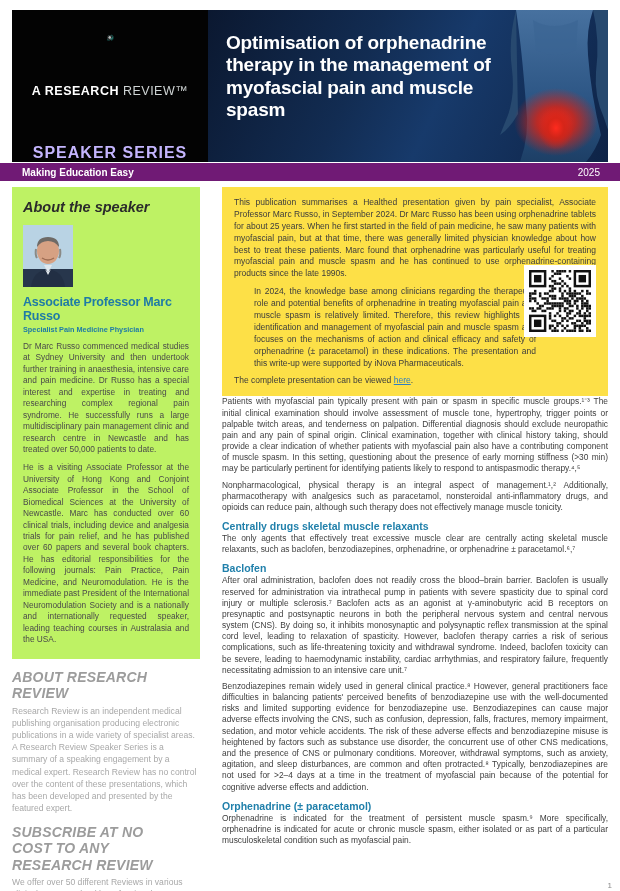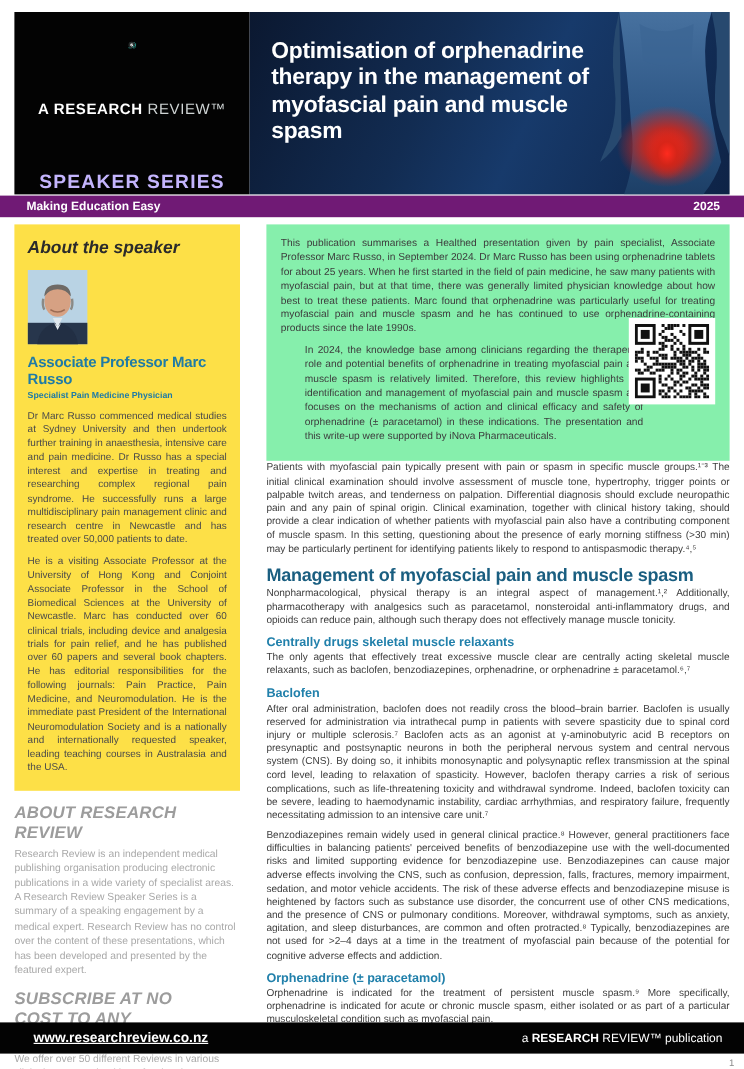--- a/index.html
+++ b/index.html
@@ -13,43 +13,43 @@
   .brand-word { color:#fff; font-size:12.5px; letter-spacing:.5px; margin-top:6px; white-space:nowrap; }
   .brand-word .b { font-weight:bold; }
   .brand-word .l { color:#cfd4d4; font-weight:400; }
   .brand-line2 { color:#c4b5fd; font-weight:bold; font-size:16px; letter-spacing:1px; margin-top:10px; }
   .title-box { position:relative; flex:1; background:linear-gradient(115deg,#0b1830 0%,#122c52 38%,#173a6b 58%,#0e2346 100%); overflow:hidden; }
   .title-box svg.backfig { position:absolute; right:0; top:0; height:152px; }
   .main-title { position:absolute; left:18px; top:22px; width:270px; color:#fff; font-size:19px; line-height:1.18; font-weight:bold; letter-spacing:-.2px; }
 
   .topbar { position:absolute; top:163px; left:0; width:620px; height:18px; background:#701a75; color:#fff; display:flex; align-items:center; justify-content:space-between; padding:0 20px 0 22px; }
   .topbar .tag { font-weight:bold; font-size:10px; }
-  .topbar .year { font-weight:bold; font-size:10px; }
+  .topbar .year { font-weight:normal; font-size:10px; }
 
   
   .content-row { position:absolute; top:187px; left:12px; width:596px; display:flex; gap:22px; }
   .sidebar { width:188px; flex:none; }
   .main { flex:1; min-width:0; }
 
   
-  .speaker-card { background:#fde047; padding:12px 11px 14px; }
+  .speaker-card { background:#bef264; padding:12px 11px 14px; }
   .about-speaker-h { font-style:italic; font-weight:bold; font-size:14.5px; color:#2b2b2b; margin-bottom:10px; }
   .portrait { width:50px; height:62px; margin-bottom:8px; display:block; }
   .speaker-name { color:#1f7ba6; font-weight:bold; font-size:12.5px; margin-bottom:2px; letter-spacing:-.2px; }
   .speaker-creds { color:#1f7ba6; font-weight:bold; font-size:7.3px; line-height:1.35; }
   .speaker-role { color:#1f7ba6; font-weight:bold; font-size:7.3px; margin-bottom:7px; }
   .bio p { font-size:8.3px; line-height:1.38; text-align:justify; color:#4a4a4a; margin-bottom:7px; }
   .bio p:last-child { margin-bottom:0; }
 
   .gray-sec { margin-top:10px; }
   .gray-h { color:#9c9c9c; font-weight:bold; font-size:14px; line-height:1.15; letter-spacing:.2px; margin-bottom:3px;font-style:italic; }
   .gray-p { color:#a8a8a8; font-size:8.6px; line-height:1.42; }
 
   
-  .intro-box { position:relative; background:#86efac; padding:10px 12px 9px; }
+  .intro-box { position:relative; background:#fde047; padding:10px 12px 9px; }
   .intro-box p { font-size:8.5px; line-height:1.4; text-align:justify; color:#3c3c3c; margin-bottom:6px; }
   .intro-box p.narrow { width:282px;margin-left:20px; }
   .intro-box p.viewed { margin-bottom:0; text-align:left; }
   .intro-box a { color:#2f7fc1; text-decoration:underline; }
   .qr-wrap { position:absolute; right:12px; top:78px; width:72px; height:72px; background:#fff; padding:5px; }
   .qr-wrap svg { width:62px; height:62px; display:block; }
 
   .sec-h1 { color:#1a5e80; font-weight:bold; font-size:15px; letter-spacing:-.2px; margin:8px 0 1px; }
   .sec-h2 { color:#2180ab; font-weight:bold; font-size:10.5px; margin:7px 0 1px; }
   .main p.body { font-size:8.4px; line-height:1.33; text-align:justify; color:#3e3e3e; margin-bottom:5px; }
@@ -162,20 +162,21 @@
         <div class="gray-h" style="width:150px">SUBSCRIBE AT NO COST TO ANY RESEARCH REVIEW</div>
         <p class="gray-p">We offer over 50 different Reviews in various clinical areas. NZ health professionals can subscribe to or download previous editions of Research Review publications at www.researchreview.co.nz</p>
       </div>
 
     </div>
 
     <div class="main">
       <div class="intro-box">
         <p>This publication summarises a Healthed presentation given by pain specialist, Associate Professor Marc Russo, in September 2024. Dr Marc Russo has been using orphenadrine tablets for about 25 years. When he first started in the field of pain medicine, he saw many patients with myofascial pain, but at that time, there was generally limited physician knowledge about how best to treat these patients. Marc found that orphenadrine was particularly useful for treating myofascial pain and muscle spasm and he has continued to use orphenadrine-containing products since the late 1990s.</p>
         <p class="narrow">In 2024, the knowledge base among clinicians regarding the therapeutic role and potential benefits of orphenadrine in treating myofascial pain and muscle spasm is relatively limited. Therefore, this review highlights the identification and management of myofascial pain and muscle spasm and focuses on the mechanisms of action and clinical efficacy and safety of orphenadrine (± paracetamol) in these indications. The presentation and this write-up were supported by iNova Pharmaceuticals.</p>
+        <p class="viewed"><span>The complete presentation can be viewed </span><a href="#">here</a><span>.</span></p>
         <div class="qr-wrap">
             <svg id="qr" viewBox="0 0 25 25">
               <rect x="0" y="0" width="7" height="7" fill="#111"></rect>
               <rect x="1" y="1" width="5" height="5" fill="#fff"></rect>
               <rect x="2" y="2" width="3" height="3" fill="#111"></rect>
               <rect x="18" y="0" width="7" height="7" fill="#111"></rect>
               <rect x="19" y="1" width="5" height="5" fill="#fff"></rect>
               <rect x="20" y="2" width="3" height="3" fill="#111"></rect>
               <rect x="0" y="18" width="7" height="7" fill="#111"></rect>
               <rect x="1" y="19" width="5" height="5" fill="#fff"></rect>
@@ -390,35 +391,30 @@
               <rect x="20" y="24" width="1" height="1" fill="#111"></rect>
               <rect x="21" y="24" width="1" height="1" fill="#111"></rect>
               <rect x="23" y="24" width="1" height="1" fill="#111"></rect>
               <rect x="24" y="24" width="1" height="1" fill="#111"></rect>
             </svg>
           </div>
       </div>
 
       <p class="body">Patients with myofascial pain typically present with pain or spasm in specific muscle groups.¹⁻³ The initial clinical examination should involve assessment of muscle tone, hypertrophy, trigger points or palpable twitch areas, and tenderness on palpation. Differential diagnosis should exclude neuropathic pain and any pain of spinal origin. Clinical examination, together with clinical history taking, should provide a clear indication of whether patients with myofascial pain also have a contributing component of muscle spasm. In this setting, questioning about the presence of early morning stiffness (&gt;30 min) may be particularly pertinent for identifying patients likely to respond to antispasmodic therapy.⁴,⁵</p>
 
-      <h2 class="sec-h1">Management of myofascial pain and muscle spasm</h2>
       <p class="body">Nonpharmacological, physical therapy is an integral aspect of management.¹,² Additionally, pharmacotherapy with analgesics such as paracetamol, nonsteroidal anti-inflammatory drugs, and opioids can reduce pain, although such therapy does not effectively manage muscle tonicity.</p>
 
       <h3 class="sec-h2">Centrally drugs skeletal muscle relaxants</h3>
       <p class="body">The only agents that effectively treat excessive muscle clear are centrally acting skeletal muscle relaxants, such as baclofen, benzodiazepines, orphenadrine, or orphenadrine ± paracetamol.⁶,⁷</p>
 
       <h3 class="sec-h2">Baclofen</h3>
       <p class="body">After oral administration, baclofen does not readily cross the blood–brain barrier. Baclofen is usually reserved for administration via intrathecal pump in patients with severe spasticity due to spinal cord injury or multiple sclerosis.⁷ Baclofen acts as an agonist at γ-aminobutyric acid B receptors on presynaptic and postsynaptic neurons in both the peripheral nervous system and central nervous system (CNS). By doing so, it inhibits monosynaptic and polysynaptic reflex transmission at the spinal cord level, leading to relaxation of spasticity. However, baclofen therapy carries a risk of serious complications, such as life-threatening toxicity and withdrawal syndrome. Indeed, baclofen toxicity can be severe, leading to haemodynamic instability, cardiac arrhythmias, and respiratory failure, frequently necessitating admission to an intensive care unit.⁷</p>
 
       <p class="body">Benzodiazepines remain widely used in general clinical practice.⁸ However, general practitioners face difficulties in balancing patients' perceived benefits of benzodiazepine use with the well-documented risks and limited supporting evidence for benzodiazepine use. Benzodiazepines can cause major adverse effects involving the CNS, such as confusion, depression, falls, fractures, memory impairment, sedation, and motor vehicle accidents. The risk of these adverse effects and benzodiazepine misuse is heightened by factors such as substance use disorder, the concurrent use of other CNS medications, and the presence of CNS or pulmonary conditions. Moreover, withdrawal symptoms, such as anxiety, agitation, and sleep disturbances, are common and often protracted.⁸ Typically, benzodiazepines are not used for &gt;2–4 days at a time in the treatment of myofascial pain because of the potential for cognitive adverse effects and addiction.</p>
 
       <h3 class="sec-h2">Orphenadrine (± paracetamol)</h3>
       <p class="body">Orphenadrine is indicated for the treatment of persistent muscle spasm.⁹ More specifically, orphenadrine is indicated for acute or chronic muscle spasm, either isolated or as part of a particular musculoskeletal condition such as myofascial pain.</p>
 
     </div>
   </div>
 
-  <div class="footer-bar">
-    <a class="footer-url" href="#">www.researchreview.co.nz</a>
-    <span class="footer-pub"><span>a </span><span class="b">RESEARCH</span><span> REVIEW™</span><span> publication</span></span>
-  </div>
   <div class="page-num">1</div>
 </div>
 
 </body></html>

